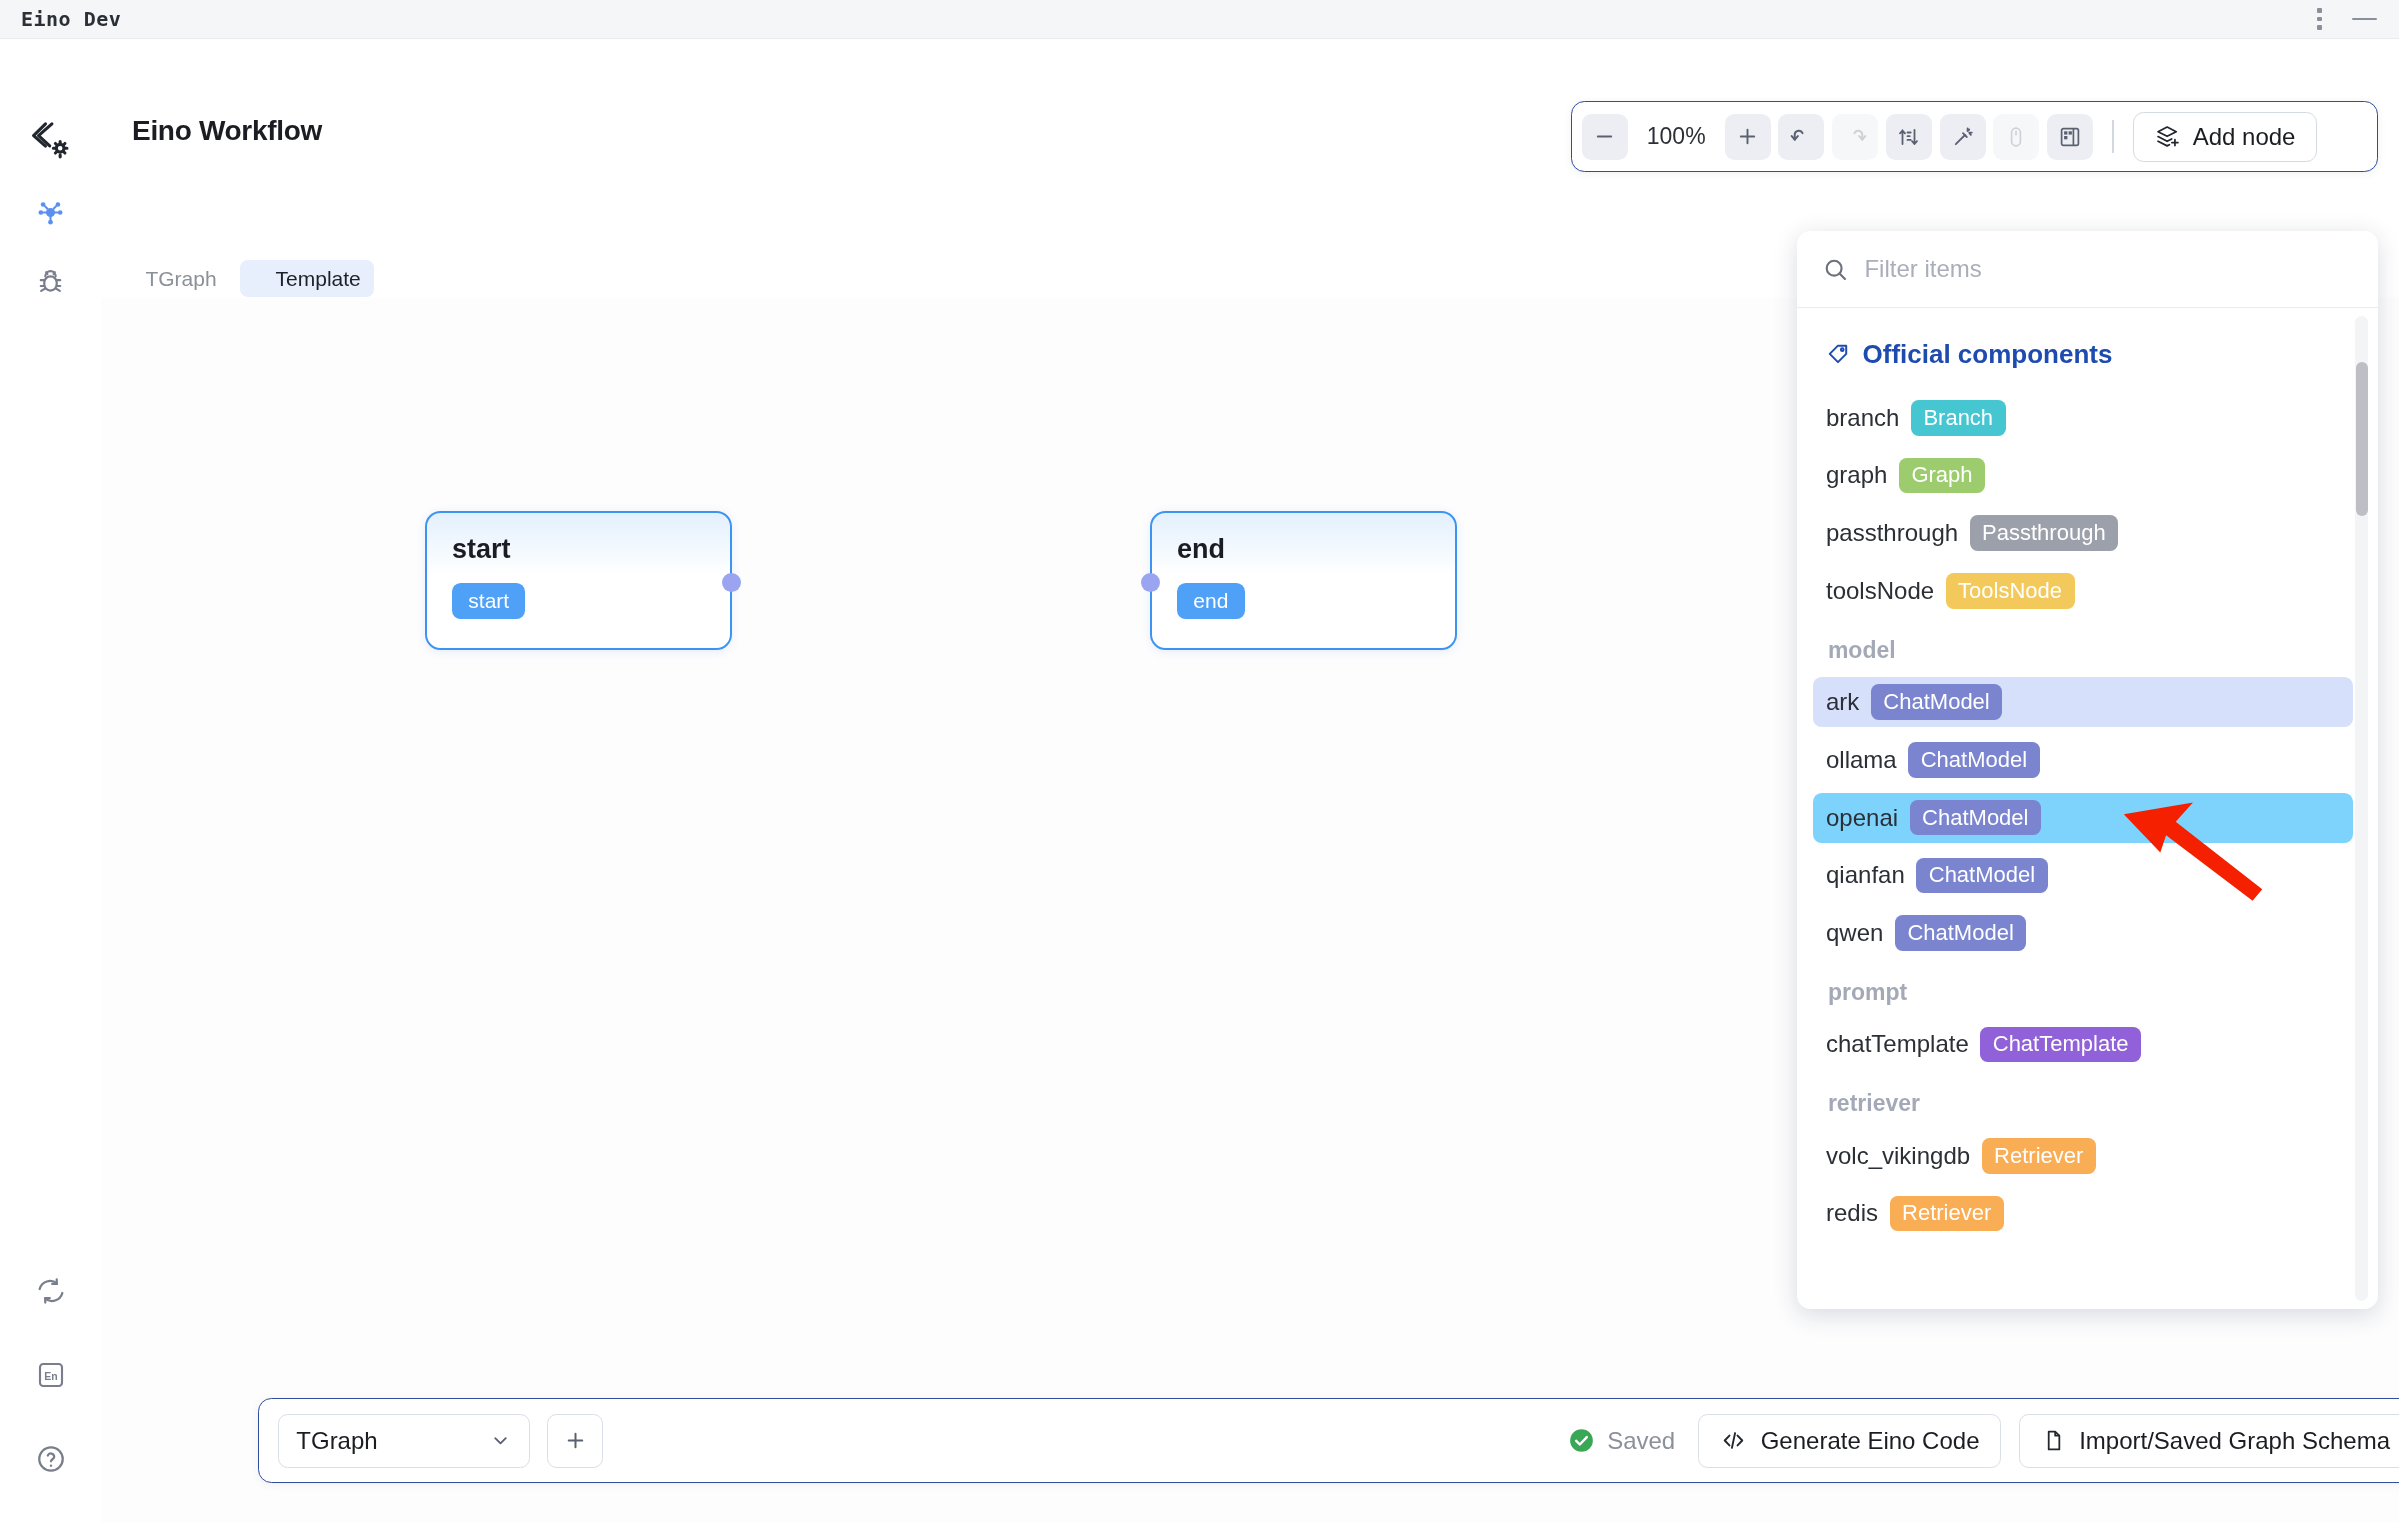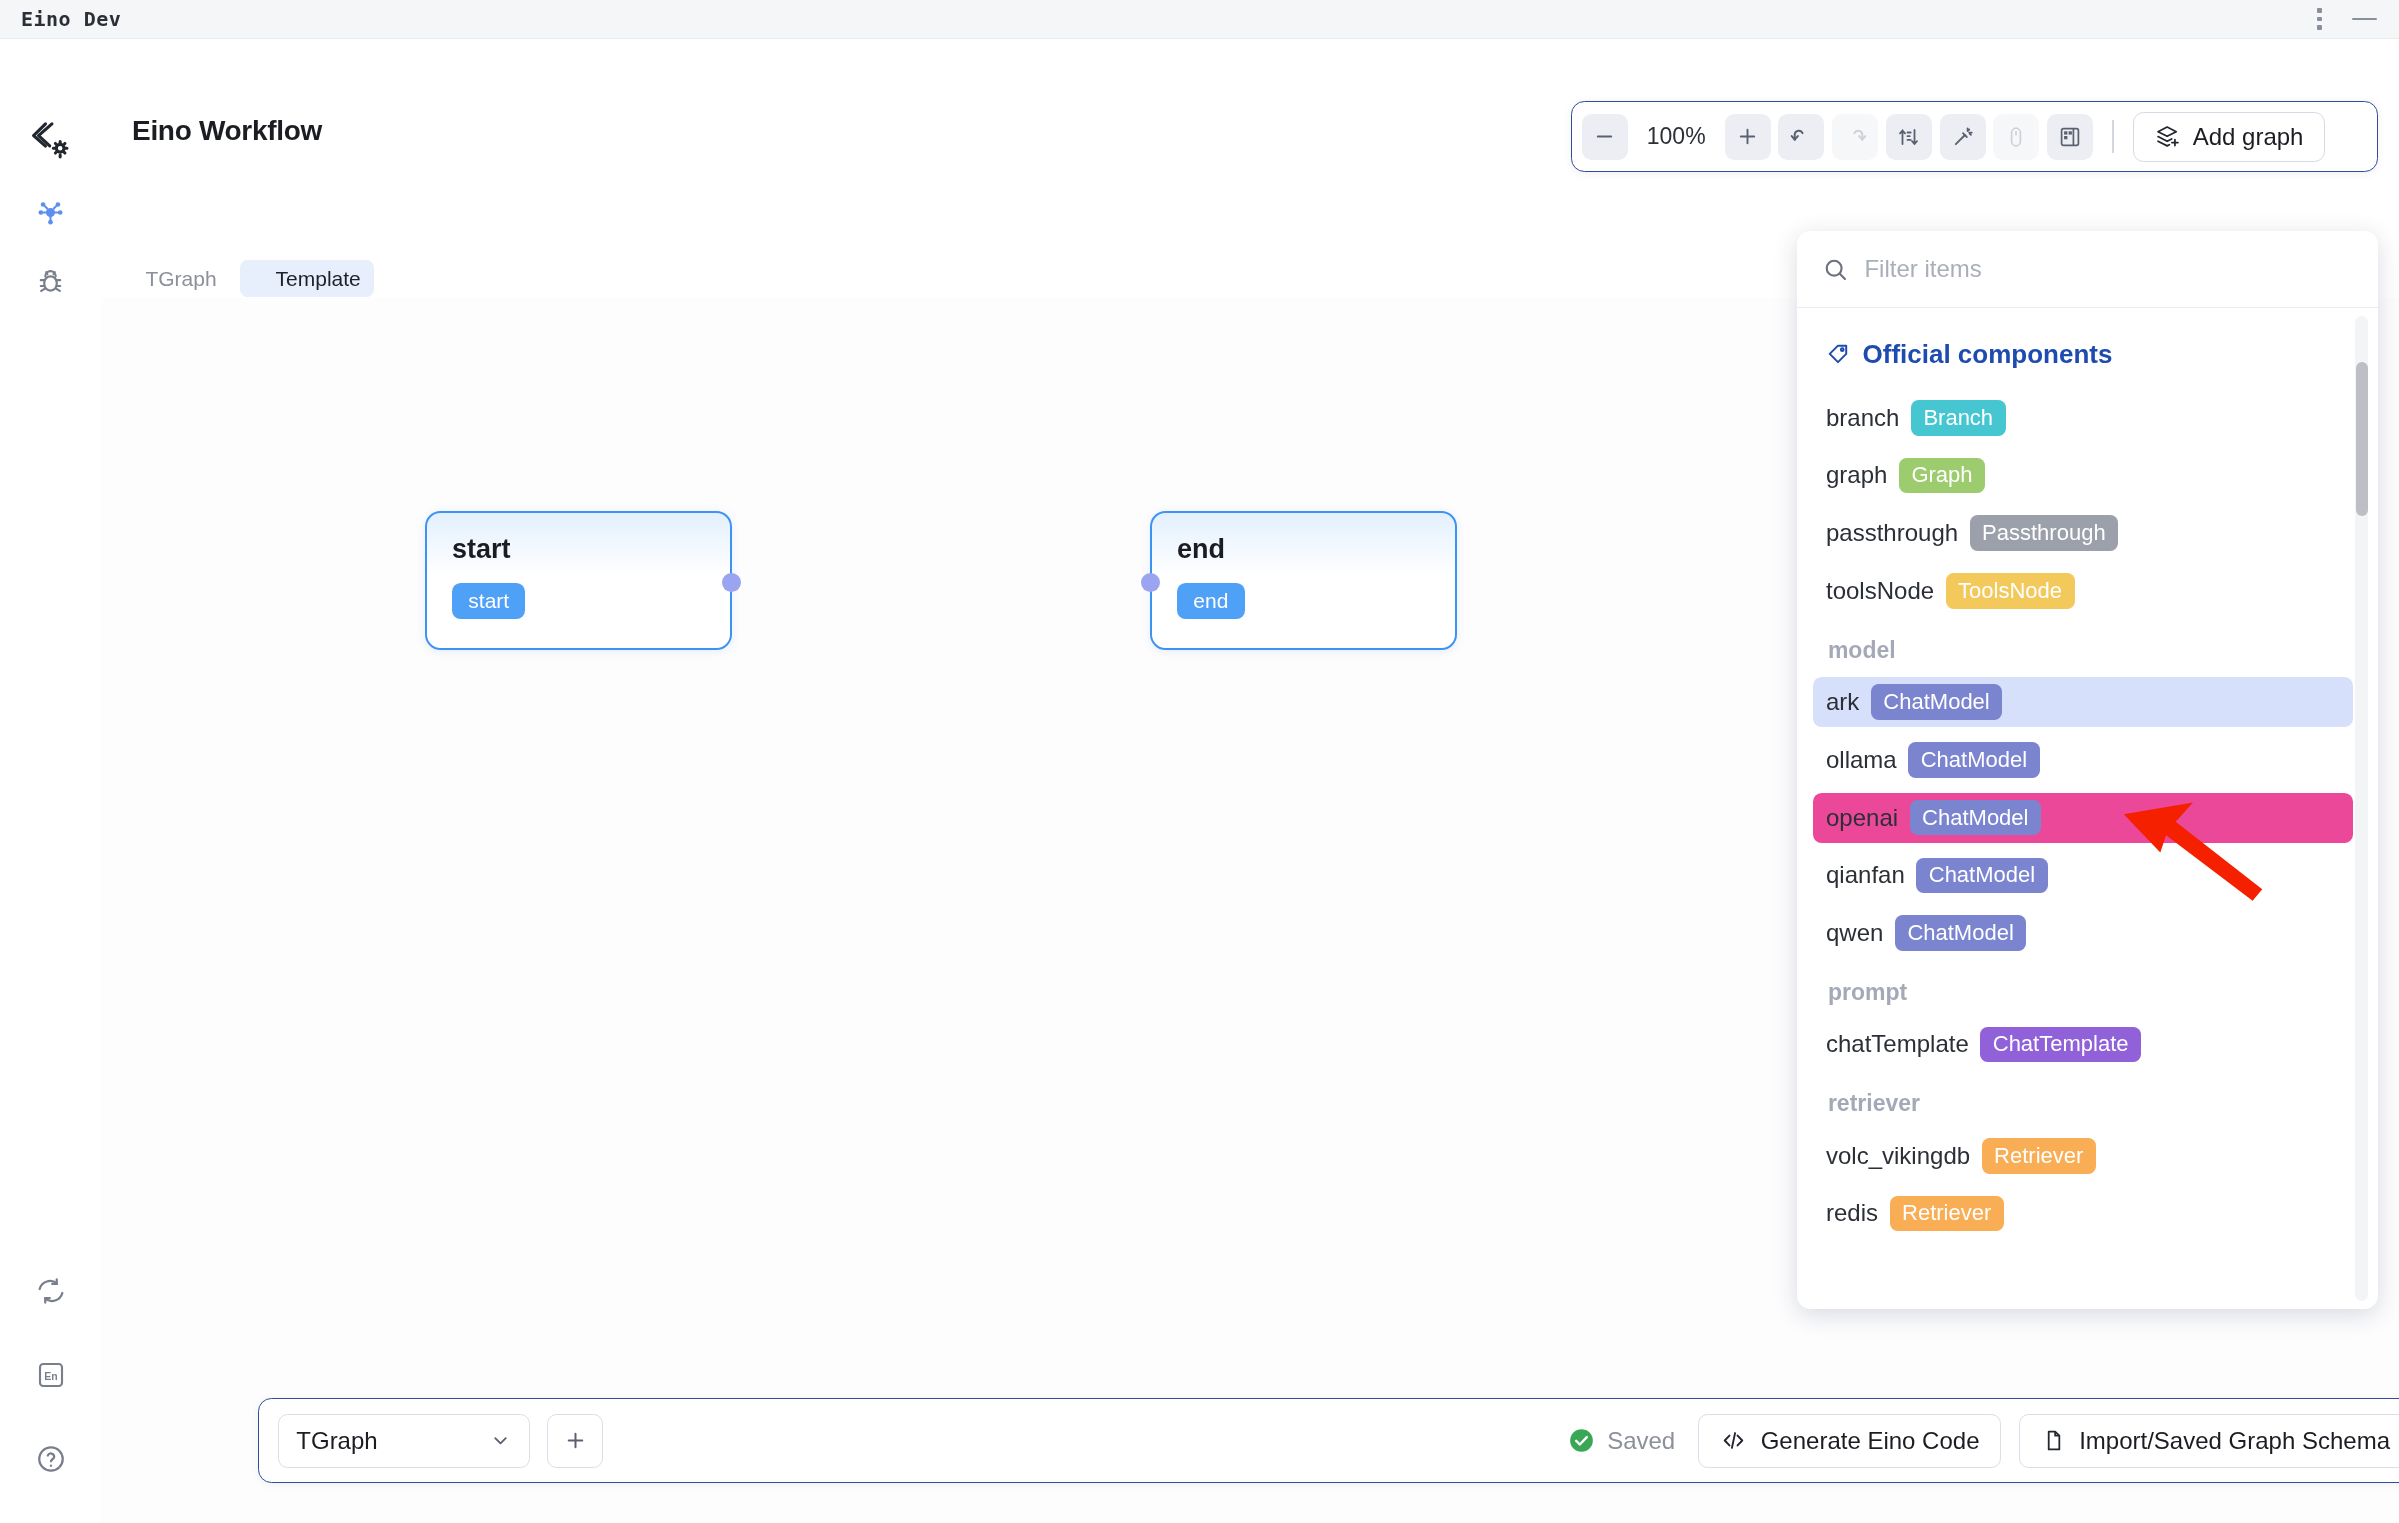--- a/index.html
+++ b/index.html
@@ -159,21 +159,21 @@
     font-size: 23px; font-weight: 700; color: #a3a9b6;
     margin: 21px 0 13.4px 1.9px;
   }
   .dd-item {
     display: flex; align-items: center; gap: 11.5px;
     height: 50px; border-radius: 8.6px;
     padding: 0 13.4px; margin: 0 -13.4px 7.7px -13.4px;
     cursor: pointer;
   }
   .dd-item.hl-strong { background: #d6e0fb; }
-  .dd-item.hl-soft   { background: #ec4899; }
+  .dd-item.hl-soft   { background: #7dd3fc; }
   .dd-item-name { font-size: 24px; color: #2b2f36; }
   .badge {
     font-size: 22px; color: #ffffff;
     padding: 4.8px 12.5px; border-radius: 7.7px; white-space: nowrap;
   }
   .dd-scrollbar {
     position: absolute; right: 9.6px; top: 7.7px; width: 13.4px; bottom: 7.7px;
     background: #f3f4f6; border-radius: 7.7px;
   }
   .dd-scroll-thumb {
@@ -401,21 +401,21 @@
     <div class="tb-sep"></div>
     <button class="tb-addnode">
       <span>
         <svg width="26" height="26" viewBox="0 0 24 24" fill="none" stroke="#22262e" stroke-width="1.6" stroke-linecap="round" stroke-linejoin="round">
           <path d="M11.2 2.8 2.8 7.1l8.4 4.3 8.4-4.3z"></path>
           <path d="M2.8 11.6 11.2 16l4.2-2.2"></path>
           <path d="M2.8 15.9l8.4 4.3 2.1-1.1"></path>
           <path d="M18.4 14.3v5.6M15.6 17.1h5.6"></path>
         </svg>
       </span>
-      <span>Add graph</span>
+      <span>Add node</span>
     </button>
   </div>
 
   <div class="dropdown">
     <div class="dd-search">
       <span>
         <svg width="27" height="27" viewBox="0 0 24 24" fill="none" stroke="#6c717d" stroke-width="1.9" stroke-linecap="round">
           <circle cx="10.8" cy="10.8" r="6.6"></circle>
             <path d="M15.6 15.6 20.4 20.4"></path>
         </svg>

